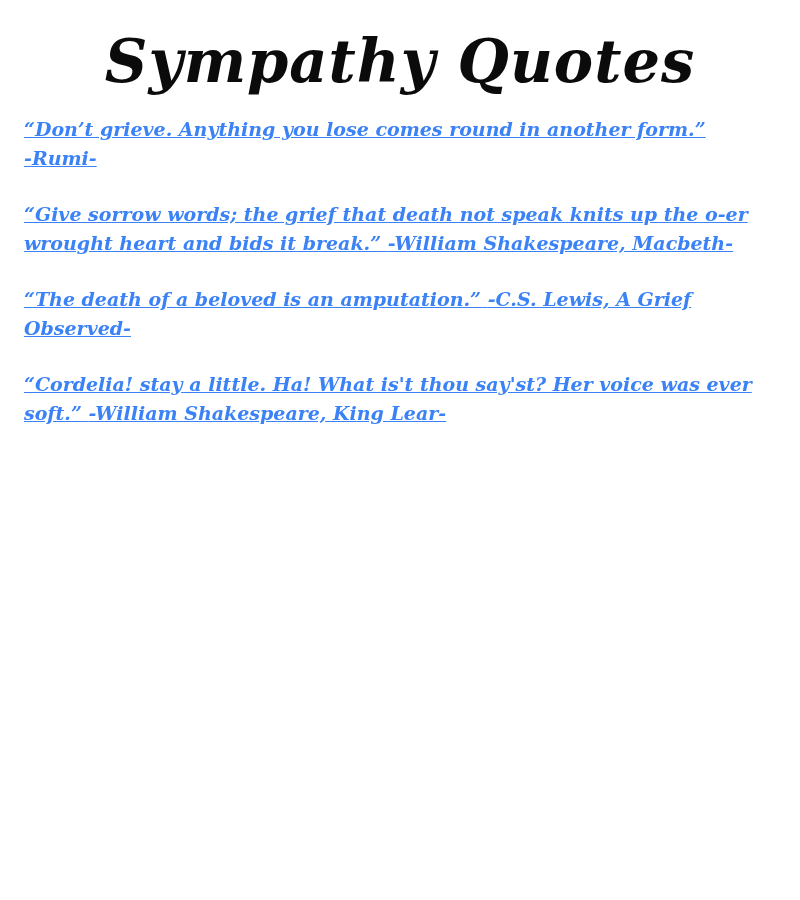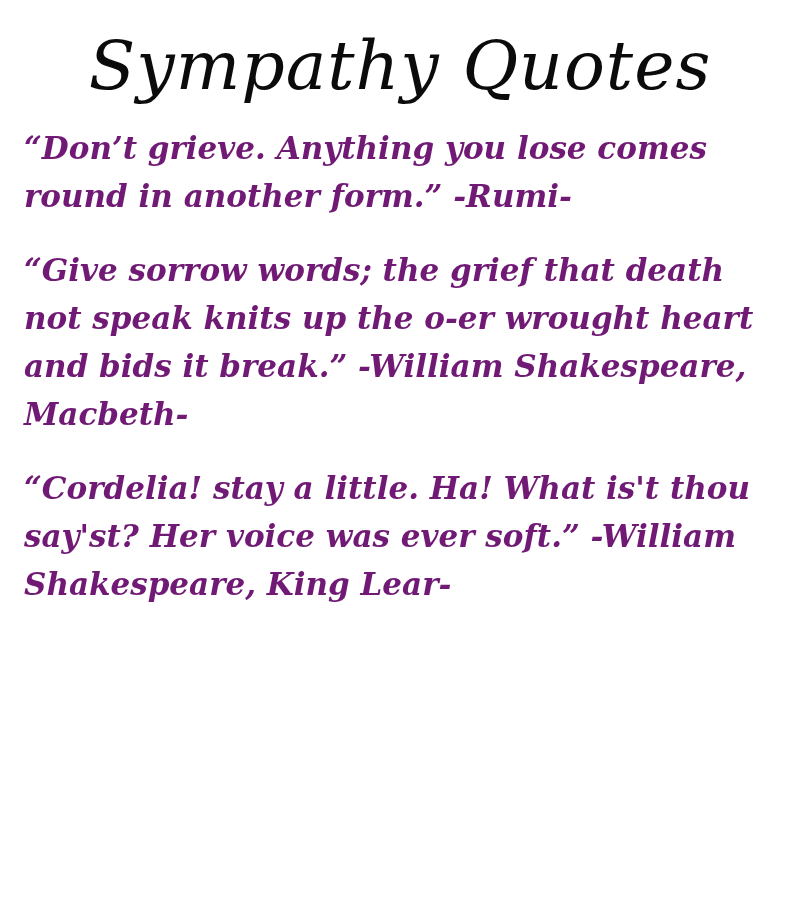--- a/index.html
+++ b/index.html
@@ -17,43 +17,44 @@
   .page {
     position: relative;
     width: 800px;
     height: 900px;
     box-sizing: border-box;
     padding: 0 16px;
   }
   .title {
     text-align: center;
     font-family: "DejaVu Serif", serif;
-    font-weight: normal;
+    font-weight: bold;
     font-style: italic;
-    font-size: 68px;
+    font-size: 59px;
     line-height: 1.0;
     letter-spacing: 1px;
     margin: 18px 0 6px 0;
     padding-top: 14px;
     color: #0b0b0b;
     white-space: nowrap;
   }
   .quotes {
     margin-top: 24px;
   }
   .quote {
     font-family: "DejaVu Serif", serif;
     font-weight: bold;
     font-style: italic;
-    font-size: 31px;
+    font-size: 19px;
     line-height: 1.55;
-    color: #701a75;
+    color: #3b82f6;
     margin: 0 0 26px 0;
     padding: 0 6px 0 8px;
     text-align: left;
+    text-decoration: underline;
   }
   .quote .attrib {
     white-space: nowrap;
   }
   .q6 {
     margin-bottom: 0;
   }
 </style>
 </head>
 <body>
@@ -68,20 +69,24 @@
       <span>“Don’t grieve. Anything you lose comes round in another form.”</span>
       <span class="attrib">-Rumi-</span>
     </p>
 
 
     <p class="quote q3">
       <span>“Give sorrow words; the grief that death not speak knits up the o-er wrought heart and bids it break.”</span>
       <span>-William Shakespeare, Macbeth-</span>
     </p>
 
+    <p class="quote q4">
+      <span>“The death of a beloved is an amputation.”</span>
+      <span>-C.S. Lewis, A Grief Observed-</span>
+    </p>
 
 
     <p class="quote q6">
       <span>“Cordelia! stay a little. Ha! What is't thou say'st? Her voice was ever soft.”</span>
       <span>-William Shakespeare, King Lear-</span>
     </p>
 
   </div>
 </div>
 

